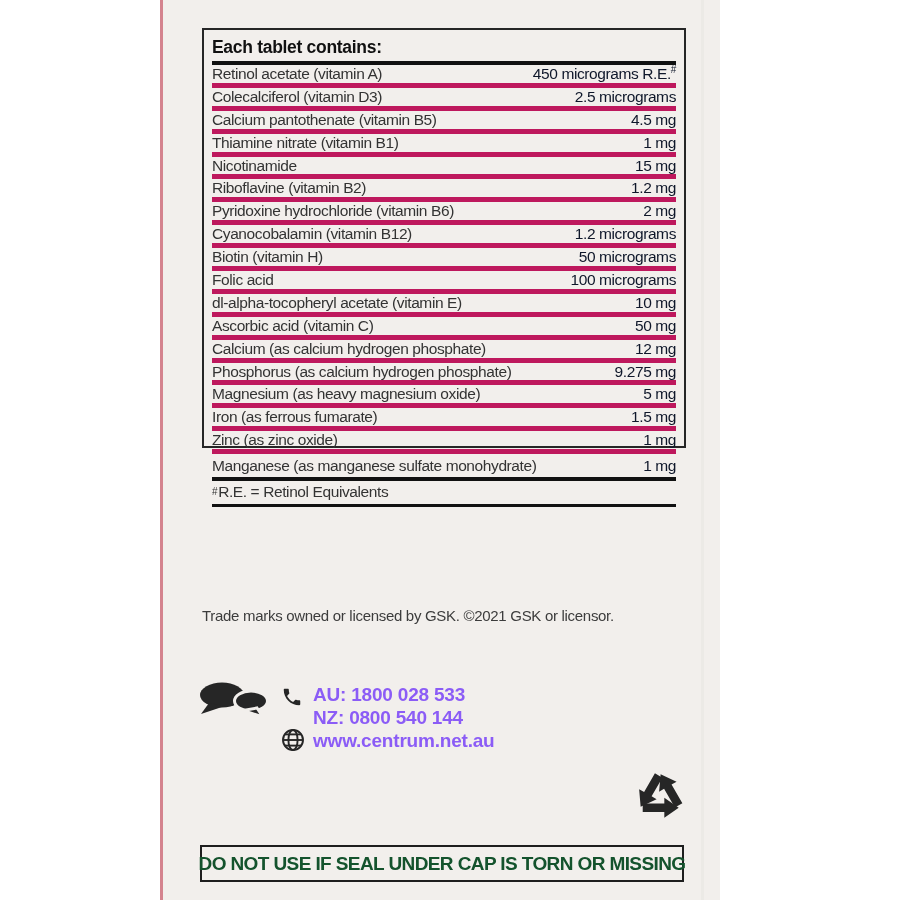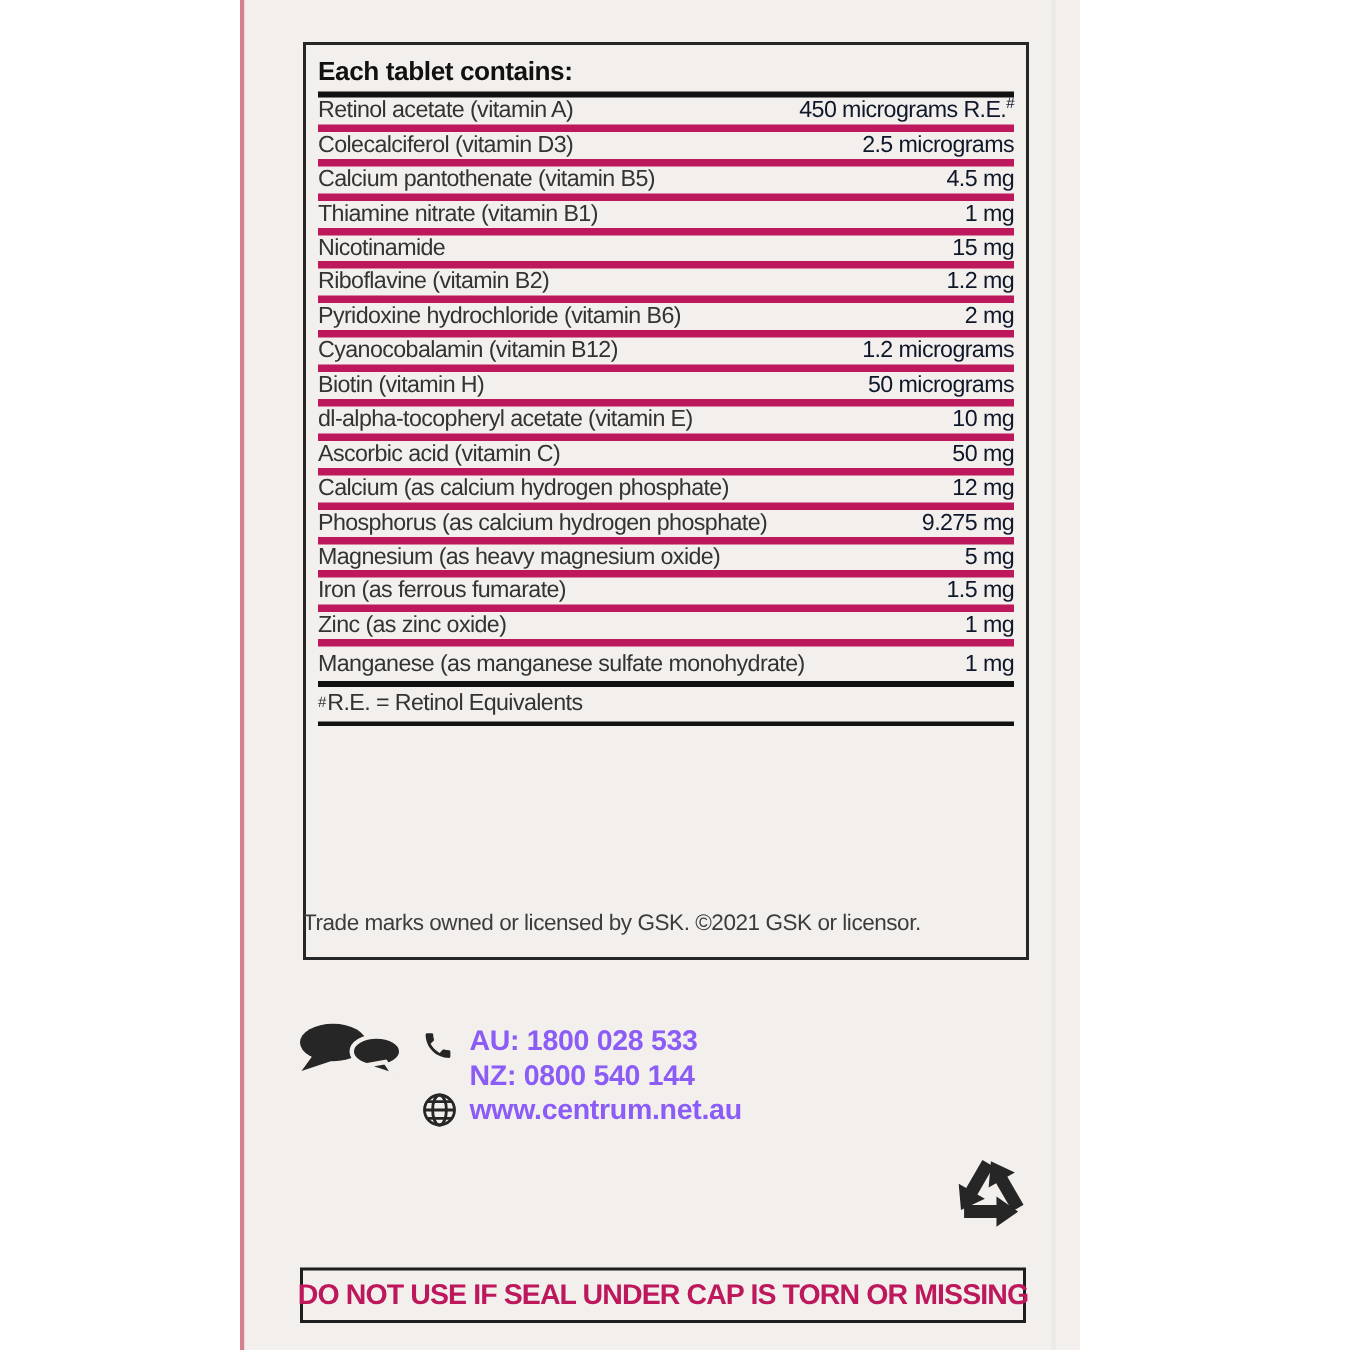--- a/index.html
+++ b/index.html
@@ -5,21 +5,21 @@
   * { margin:0; padding:0; box-sizing:border-box; }
   html,body { width:900px; height:900px; background:#ffffff; overflow:hidden; }
   body { font-family:"Liberation Sans", sans-serif; color:#2e2e2e; }
   .page { position:relative; width:900px; height:900px; background:#ffffff; }
 
   .pink-edge { position:absolute; left:160px; top:0; width:3px; height:900px; background:#d4838e; }
   .panel { position:absolute; left:163px; top:0; width:557px; height:900px; background:#f2efec; }
   .fold-line { position:absolute; left:538px; top:0; width:3px; height:900px; background:#eceae6; }
 
   
-  .table-box { position:absolute; left:39px; top:28px; width:484px; height:612px;
+  .table-box { position:absolute; left:39px; top:28px; width:484px; height:420px;
                border:2px solid #262626; padding:3px 8px 0 8px; }
   .table-title { font-size:17.5px; font-weight:bold; color:#111; letter-spacing:-0.3px;
                  padding:4px 0 3px 0; }
   .thick-rule { height:4px; background:#111; }
   .thick-rule.mid { height:3.5px; }
   .rows { }
   .ing-row { display:flex; justify-content:space-between; align-items:center;
              height:22.9px; border-bottom:5px solid #be185d; }
   .ing-row:last-child { border-bottom:none; }
   .ing-name { font-size:15.5px; color:#333; letter-spacing:-0.4px; white-space:nowrap; }
@@ -34,21 +34,21 @@
   .company div { white-space:nowrap; }
 
   
   .contact-text { position:absolute; font-size:19px; font-weight:bold; color:#8b5cf6;
                   letter-spacing:-0.2px; white-space:nowrap; }
   .icon-abs { position:absolute; }
 
   
   .warning-box { position:absolute; left:37px; top:845px; width:484px; height:37px;
                  border:2px solid #1e1e1e; display:flex; align-items:center; justify-content:center; }
-  .warning-text { font-size:19px; font-weight:bold; color:#be185d; letter-spacing:-0.6px; white-space:nowrap; }
+  .warning-text { font-size:19px; font-weight:bold; color:#14532d; letter-spacing:-0.6px; white-space:nowrap; }
 </style>
 </head>
 <body>
 
 <div class="page">
 
   <div class="pink-edge"></div>
 
   <div class="panel">
     <div class="fold-line"></div>
@@ -85,20 +85,24 @@
             <span class="ing-name">Pyridoxine hydrochloride (vitamin B6)</span>
             <span class="ing-value">2 mg</span>
           </div>
           <div class="ing-row">
             <span class="ing-name">Cyanocobalamin (vitamin B12)</span>
             <span class="ing-value">1.2 micrograms</span>
           </div>
           <div class="ing-row">
             <span class="ing-name">Biotin (vitamin H)</span>
             <span class="ing-value">50 micrograms</span>
+          </div>
+          <div class="ing-row">
+            <span class="ing-name">Folic acid</span>
+            <span class="ing-value">100 micrograms</span>
           </div>
           <div class="ing-row">
             <span class="ing-name">dl-alpha-tocopheryl acetate (vitamin E)</span>
             <span class="ing-value">10 mg</span>
           </div>
           <div class="ing-row">
             <span class="ing-name">Ascorbic acid (vitamin C)</span>
             <span class="ing-value">50 mg</span>
           </div>
           <div class="ing-row">

